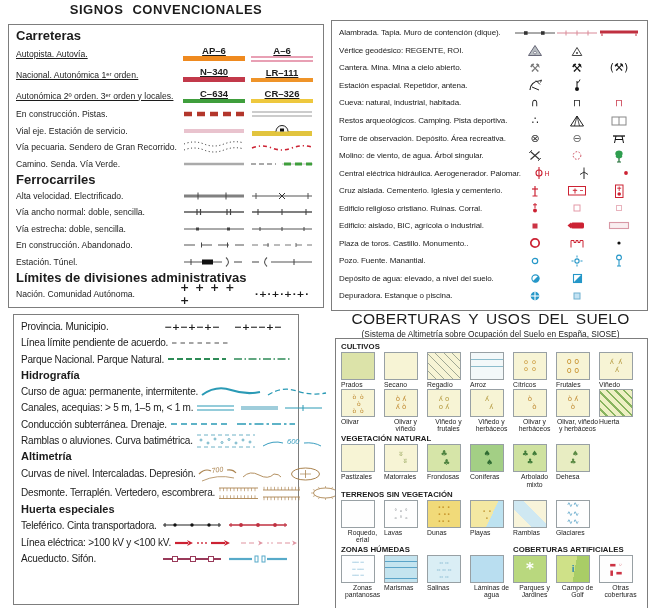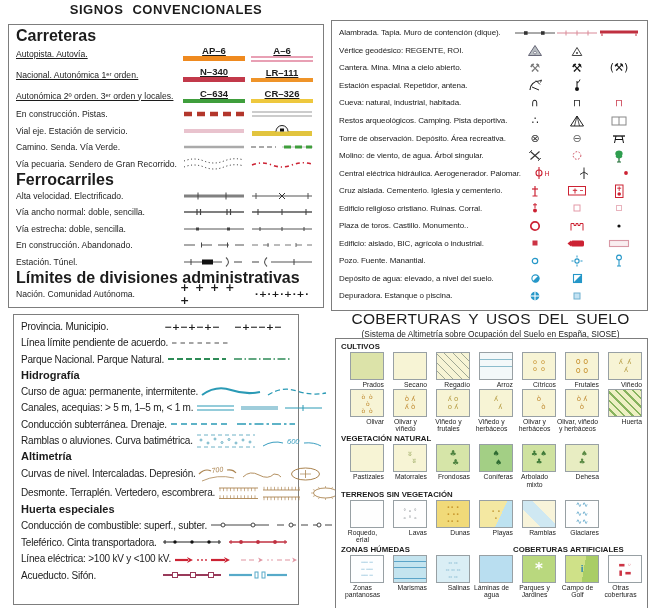--- a/index.html
+++ b/index.html
@@ -9,21 +9,21 @@
   .ltitle{position:absolute;left:8px;top:2px;width:316px;font-size:13px;font-weight:700;
           text-align:center;letter-spacing:.5px;word-spacing:5px;}
   .pa{left:8px;top:24px;width:316px;height:284px;}
   .pb{left:331px;top:20px;width:317px;height:291px;}
   .pc{left:13px;top:314px;width:286px;height:291px;}
   .rtitle{position:absolute;left:333px;top:310px;width:315px;text-align:center;}
   .rt1{font-size:15.5px;font-weight:400;word-spacing:3px;letter-spacing:.2px;}
   .rt2{font-size:8.3px;margin-top:1px;}
   .pd{left:335px;top:338px;width:313px;height:332px;padding:3px 5px;}
 
-  .lhead{font-weight:700;font-size:16px;height:15px;line-height:15px;}
+  .lhead{font-weight:700;font-size:13px;height:15px;line-height:15px;}
   .pc .lhead{font-size:11px;}
   .lrow{display:flex;align-items:center;}
   .pa .lrow{height:16.6px;}
   .pa .lrow.tall{height:21px;text-decoration:underline;}
   .pb .lrow{height:17.55px;}
   .pc .lrow{height:16.6px;}
   .pc .lrow.alti{height:19px;}
   .llabel{flex:1;font-size:8.6px;white-space:nowrap;}
   .pb .llabel{font-size:8px;letter-spacing:-.1px;}
   .pc .llabel{font-size:10px;letter-spacing:-.2px;}
@@ -34,21 +34,21 @@
   .tsym{font-weight:700;color:#1c1c1c;font-family:"DejaVu Sans",sans-serif;}
   .gly{line-height:1;font-family:"DejaVu Sans",sans-serif;}
   .roadwrap{width:62px;}
   .roadtxt{font-size:9.5px;font-weight:700;text-align:center;line-height:10px;height:10px;}
   .roadbar{width:100%;}
 
   .dsec{margin-bottom:2px;}
   .dsec-h{display:flex;}
   .dh{font-size:7.8px;font-weight:700;height:10px;line-height:10px;text-align:left;}
   .drow{display:flex;}
-  .dcell{width:43px;display:flex;flex-direction:column;align-items:flex-end;}
+  .dcell{width:43px;display:flex;flex-direction:column;align-items:flex-start;}
   .sw{width:34px;height:28px;border:1px solid #98a0a4;box-sizing:border-box;display:flex;
       align-items:center;justify-content:center;overflow:hidden;background:#fff;}
   .dlabel{font-size:6.8px;line-height:7.2px;text-align:center;margin-top:1px;min-height:8px;}
   .pg{white-space:pre;text-align:center;font-family:"DejaVu Sans",sans-serif;}
 
   .sw-prados{background:#dce3a9;}
   .sw-secano,.sw-citricos,.sw-frutales,.sw-vinedo,.sw-olivar,.sw-olivar-vinedo,
   .sw-vinedo-frutales,.sw-vinedo-herbaceos,.sw-olivar-herbaceos,.sw-olivar-vinedo-herbaceos,
   .sw-pastizales,.sw-matorrales{background:#f7f4d5;}
   .sw-regadio{background:#f7f4d5;background-image:repeating-linear-gradient(45deg,rgba(0,0,0,0) 0 5px,#a0a894 5px 6px);}
@@ -171,48 +171,48 @@
           <div class="scell">
             <svg width="64" height="16" viewBox="0 0 64 16">
               <rect x="2" y="8" width="60" height="5" fill="#e2c43e"></rect>
               <path d="M26,8.5 a6,6 0 0 1 12,0" stroke="#222" stroke-width="1" fill="#f7f7f7"></path>
               <rect x="30" y="5.5" width="4" height="3" fill="#111"></rect>
             </svg>
           </div>
         </div>
       </div>
       <div class="lrow">
+        <span class="llabel">Vía pecuaria. Sendero de Gran Recorrido.</span>
+        <div class="lsyms">
+          <div class="scell">
+            <svg width="64" height="16" viewBox="0 0 64 16">
+              <path d="M2,5 Q12,1 22,5 T42,5 T62,4" stroke="#222" stroke-width="1" fill="none" stroke-dasharray="1 2.6"></path>
+              <path d="M2,11 Q12,7 22,11 T42,11 T62,10" stroke="#222" stroke-width="1" fill="none" stroke-dasharray="1 2.6"></path>
+            </svg>
+          </div>
+          <div class="scell">
+            <svg width="64" height="16" viewBox="0 0 64 16">
+              <path d="M2,9 Q12,5 22,9 T42,9 T62,8" stroke="#cc2233" stroke-width="1.6" fill="none" stroke-dasharray="4 3 1.2 3"></path>
+            </svg>
+          </div>
+        </div>
+      </div>
+      <div class="lrow">
         <span class="llabel">Camino. Senda. Vía Verde.</span>
         <div class="lsyms">
           <div class="scell">
             <svg width="64" height="16" viewBox="0 0 64 16">
               <line x1="2" y1="8" x2="62" y2="8" stroke="#aaa" stroke-width="2.4"></line>
             </svg>
           </div>
           <div class="scell">
             <svg width="64" height="16" viewBox="0 0 64 16">
               <line x1="1" y1="8" x2="26" y2="8" stroke="#555" stroke-width="1.1" stroke-dasharray="5 3"></line>
               <line x1="32" y1="8" x2="63" y2="8" stroke="#bbb" stroke-width="1"></line>
               <line x1="34" y1="8" x2="62" y2="8" stroke="#3f9e3c" stroke-width="3" stroke-dasharray="7 4"></line>
-            </svg>
-          </div>
-        </div>
-      </div>
-      <div class="lrow">
-        <span class="llabel">Vía pecuaria. Sendero de Gran Recorrido.</span>
-        <div class="lsyms">
-          <div class="scell">
-            <svg width="64" height="16" viewBox="0 0 64 16">
-              <path d="M2,5 Q12,1 22,5 T42,5 T62,4" stroke="#222" stroke-width="1" fill="none" stroke-dasharray="1 2.6"></path>
-              <path d="M2,11 Q12,7 22,11 T42,11 T62,10" stroke="#222" stroke-width="1" fill="none" stroke-dasharray="1 2.6"></path>
-            </svg>
-          </div>
-          <div class="scell">
-            <svg width="64" height="16" viewBox="0 0 64 16">
-              <path d="M2,9 Q12,5 22,9 T42,9 T62,8" stroke="#cc2233" stroke-width="1.6" fill="none" stroke-dasharray="4 3 1.2 3"></path>
             </svg>
           </div>
         </div>
       </div>
       <div class="lhead">Ferrocarriles</div>
       <div class="lrow">
         <span class="llabel">Alta velocidad. Electrificado.</span>
         <div class="lsyms">
           <div class="scell">
             <svg width="64" height="16" viewBox="0 0 64 16">
@@ -557,56 +557,56 @@
             </svg>
           </div>
           <div class="scell">
             <svg width="10" height="10" viewBox="0 0 10 10">
               <rect x="2.5" y="2.5" width="5" height="5" stroke="#e8b3bd" stroke-width="1" fill="none"></rect>
             </svg>
           </div>
         </div>
       </div>
       <div class="lrow">
-        <span class="llabel">Plaza de toros. Castillo. Monumento..</span>
-        <div class="lsyms">
-          <div class="scell">
-            <svg width="14" height="14" viewBox="0 0 14 14">
-              <circle cx="7" cy="7" r="4.2" stroke="#cc2233" stroke-width="1.7" fill="none"></circle>
-            </svg>
-          </div>
-          <div class="scell">
-            <svg width="16" height="12" viewBox="0 0 16 12">
-              <path d="M2,10.5 V3.5 H5 V5.5 H7 V3.5 H9 V5.5 H11 V3.5 H14 V10.5" stroke="#cc2233" stroke-width="1" fill="none"></path>
-            </svg>
-          </div>
-          <div class="scell">
-            <svg width="8" height="8" viewBox="0 0 8 8">
-              <circle cx="4" cy="4" r="1.6" stroke="#111" stroke-width="0" fill="#111"></circle>
-            </svg>
-          </div>
-        </div>
-      </div>
-      <div class="lrow">
         <span class="llabel">Edificio: aislado, BIC, agrícola o industrial.</span>
         <div class="lsyms">
           <div class="scell">
             <svg width="10" height="10" viewBox="0 0 10 10">
               <rect x="2.5" y="2.5" width="5" height="5" stroke="#cc3344" stroke-width="0" fill="#cc3344"></rect>
             </svg>
           </div>
           <div class="scell">
             <svg width="20" height="11" viewBox="0 0 20 11">
               <rect x="4" y="2.5" width="13" height="6" rx="1.5" fill="#cc2233"></rect>
               <path d="M4,2.5 L0.5,5.5 L4,8.5 Z" stroke="#cc2233" stroke-width="0" fill="#cc2233"></path>
             </svg>
           </div>
           <div class="scell">
             <svg width="22" height="11" viewBox="0 0 22 11">
               <rect x="1.5" y="2.5" width="19" height="6" stroke="#d898a5" stroke-width="1.1" fill="#f9eef0"></rect>
+            </svg>
+          </div>
+        </div>
+      </div>
+      <div class="lrow">
+        <span class="llabel">Plaza de toros. Castillo. Monumento..</span>
+        <div class="lsyms">
+          <div class="scell">
+            <svg width="14" height="14" viewBox="0 0 14 14">
+              <circle cx="7" cy="7" r="4.2" stroke="#cc2233" stroke-width="1.7" fill="none"></circle>
+            </svg>
+          </div>
+          <div class="scell">
+            <svg width="16" height="12" viewBox="0 0 16 12">
+              <path d="M2,10.5 V3.5 H5 V5.5 H7 V3.5 H9 V5.5 H11 V3.5 H14 V10.5" stroke="#cc2233" stroke-width="1" fill="none"></path>
+            </svg>
+          </div>
+          <div class="scell">
+            <svg width="8" height="8" viewBox="0 0 8 8">
+              <circle cx="4" cy="4" r="1.6" stroke="#111" stroke-width="0" fill="#111"></circle>
             </svg>
           </div>
         </div>
       </div>
       <div class="lrow">
         <span class="llabel">Pozo. Fuente. Manantial.</span>
         <div class="lsyms">
           <div class="scell">
             <svg width="12" height="12" viewBox="0 0 12 12">
               <circle cx="6" cy="6" r="2.7" stroke="#2597c8" stroke-width="1.2" fill="none"></circle>
@@ -907,39 +907,20 @@
               <line x1="14.499999999999995" y1="4.669872981077808" x2="13.249999999999993" y2="2.9378221735089314" stroke="#ab8450" stroke-width="0.6"></line>
               <line x1="20.499999999999996" y1="4" x2="20.499999999999996" y2="2" stroke="#ab8450" stroke-width="0.6"></line>
               <line x1="26.5" y1="4.669872981077807" x2="27.75" y2="2.9378221735089296" stroke="#ab8450" stroke-width="0.6"></line>
               <line x1="30.89230484541326" y1="6.499999999999998" x2="33.057368354874356" y2="5.4999999999999964" stroke="#ab8450" stroke-width="0.6"></line>
             </svg>
           </div>
         </div>
       </div>
       <div class="lhead">Huerta especiales</div>
       <div class="lrow">
-        <span class="llabel">Conducción de combustible: superf., subter.</span>
-        <div class="lsyms">
-          <div class="scell" style="width: 66px;">
-            <svg width="62" height="14" viewBox="0 0 62 14">
-              <line x1="2" y1="7" x2="60" y2="7" stroke="#444" stroke-width="1"></line>
-              <circle cx="14" cy="7" r="2" stroke="#444" stroke-width="1" fill="#fff"></circle>
-              <circle cx="44" cy="7" r="2" stroke="#444" stroke-width="1" fill="#fff"></circle>
-            </svg>
-          </div>
-          <div class="scell" style="width: 66px;">
-            <svg width="62" height="14" viewBox="0 0 62 14">
-              <line x1="2" y1="7" x2="60" y2="7" stroke="#444" stroke-width="1" stroke-dasharray="7 5"></line>
-              <circle cx="16" cy="7" r="2" stroke="#444" stroke-width="1" fill="#fff"></circle>
-              <circle cx="44" cy="7" r="2" stroke="#444" stroke-width="1" fill="#fff"></circle>
-            </svg>
-          </div>
-        </div>
-      </div>
-      <div class="lrow">
         <span class="llabel">Teleférico. Cinta transportadora.</span>
         <div class="lsyms">
           <div class="scell" style="width: 66px;">
             <svg width="62" height="14" viewBox="0 0 62 14">
               <line x1="2" y1="7" x2="60" y2="7" stroke="#222" stroke-width="1.1"></line>
               <circle cx="14" cy="7" r="1.7" stroke="#111" stroke-width="0" fill="#111"></circle>
               <circle cx="31" cy="7" r="1.7" stroke="#111" stroke-width="0" fill="#111"></circle>
               <circle cx="48" cy="7" r="1.7" stroke="#111" stroke-width="0" fill="#111"></circle>
               <line x1="4" y1="5" x2="4" y2="9" stroke="#222" stroke-width="1"></line>
               <line x1="58" y1="5" x2="58" y2="9" stroke="#222" stroke-width="1"></line>

